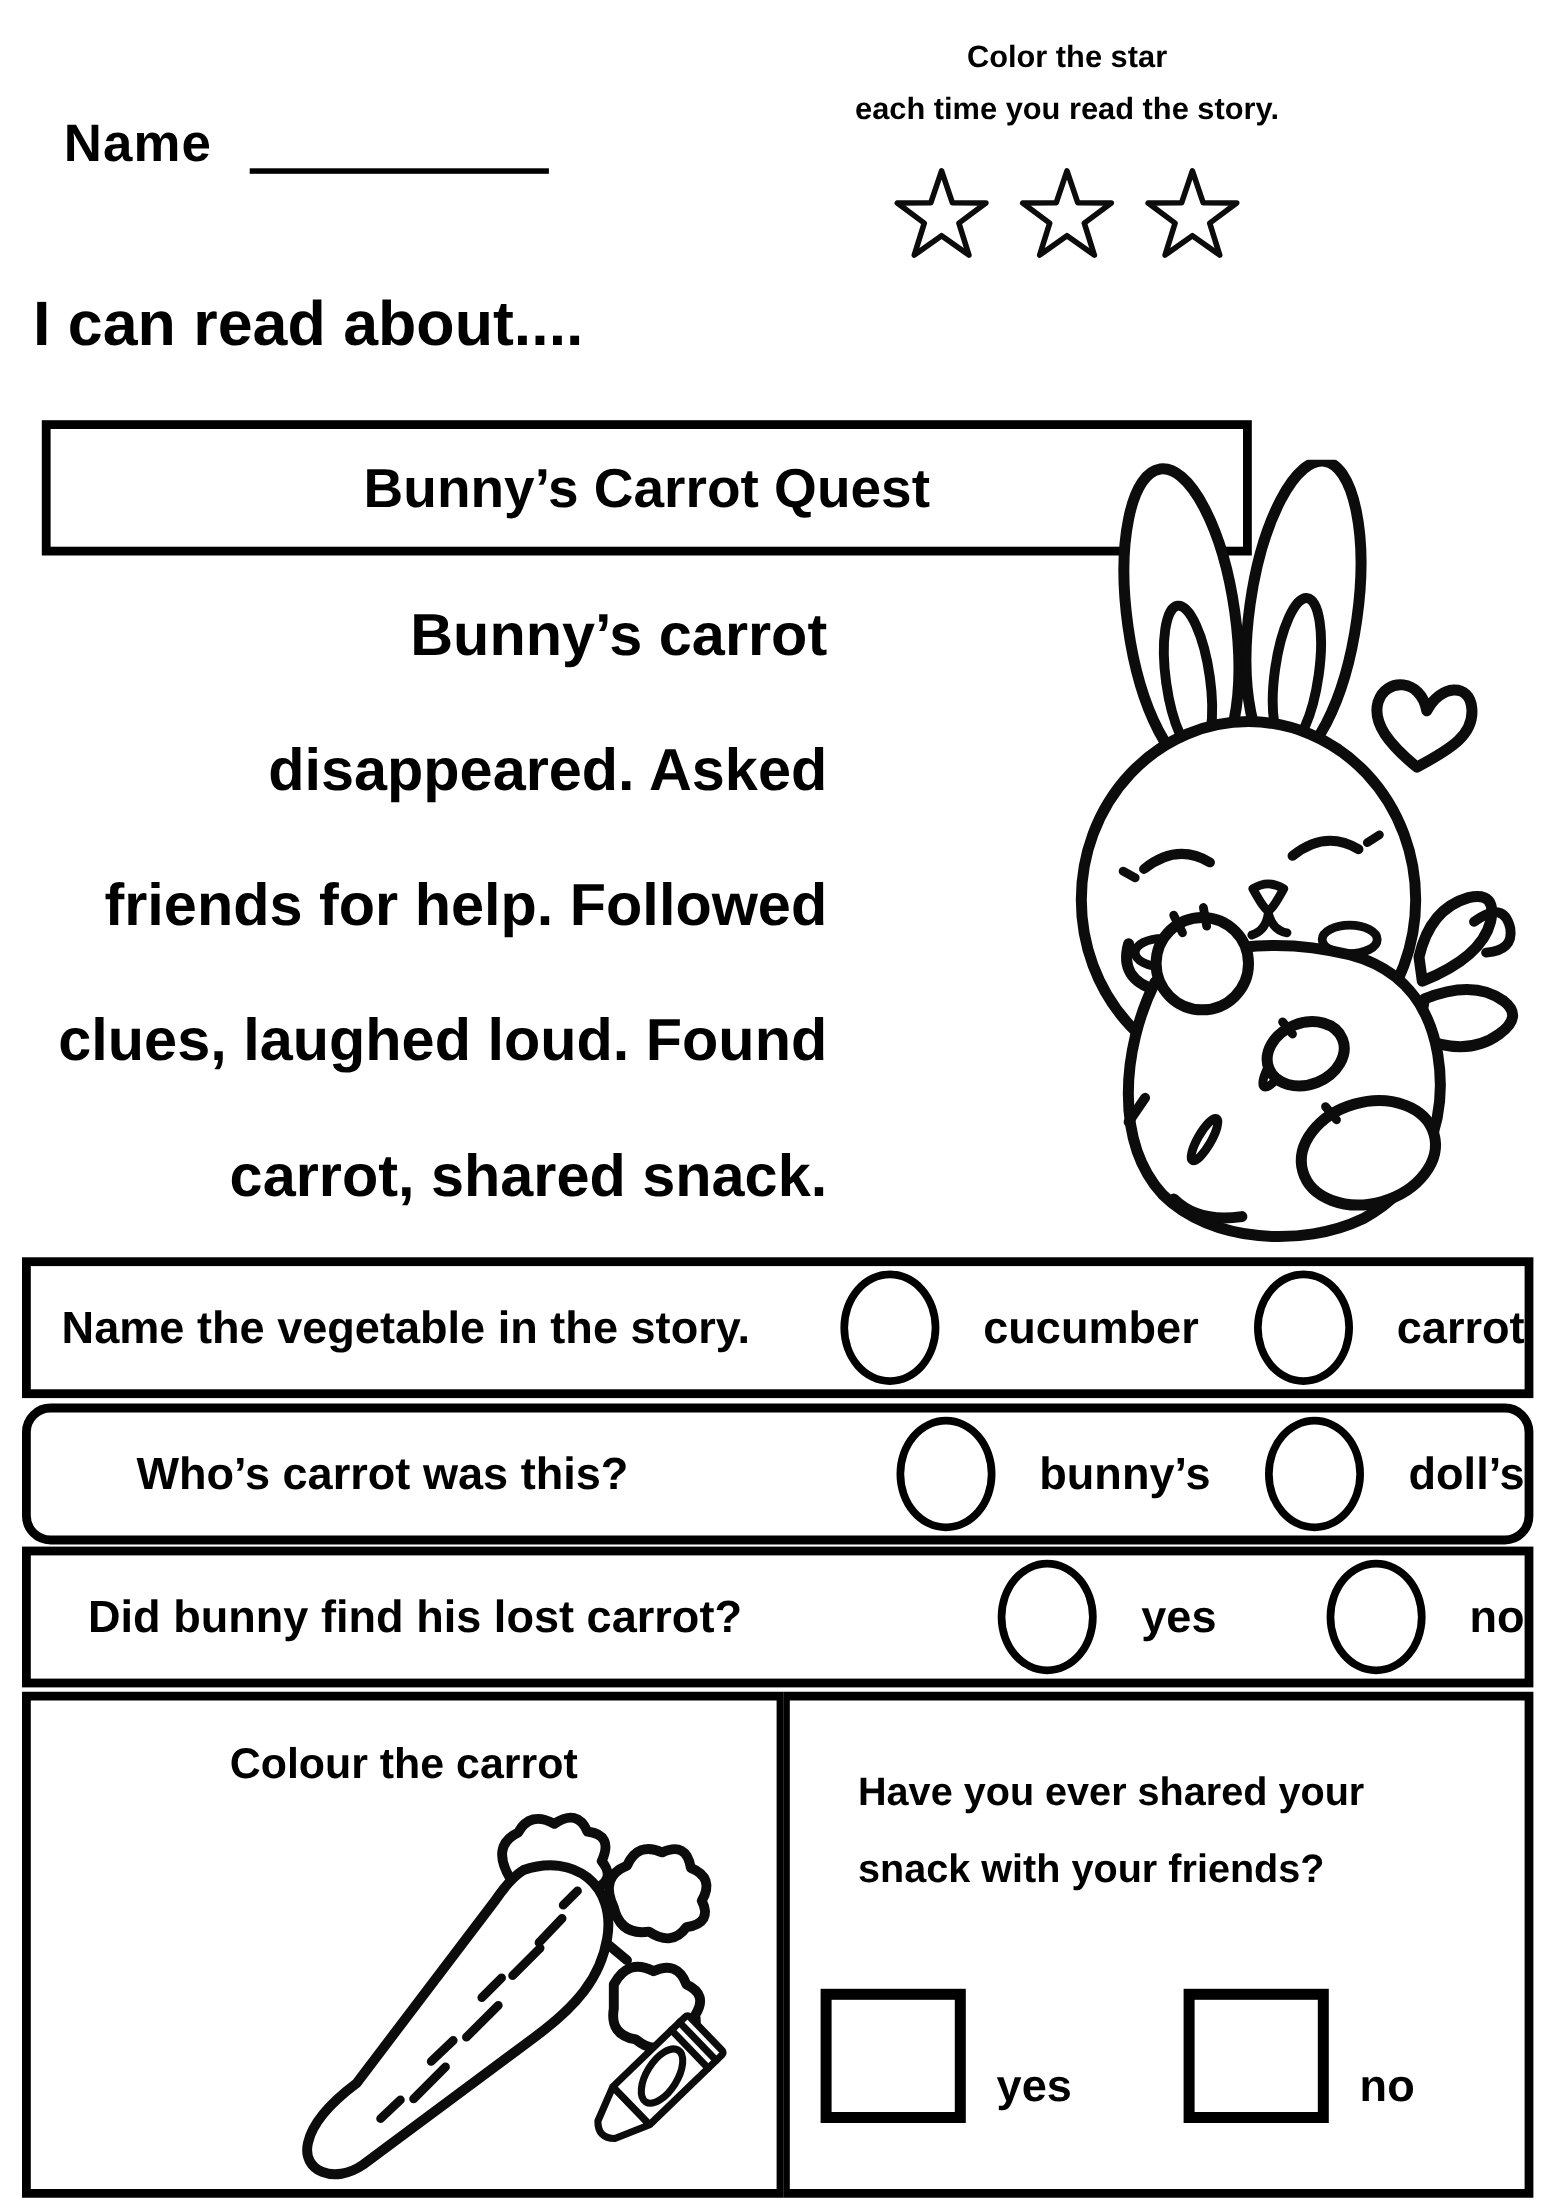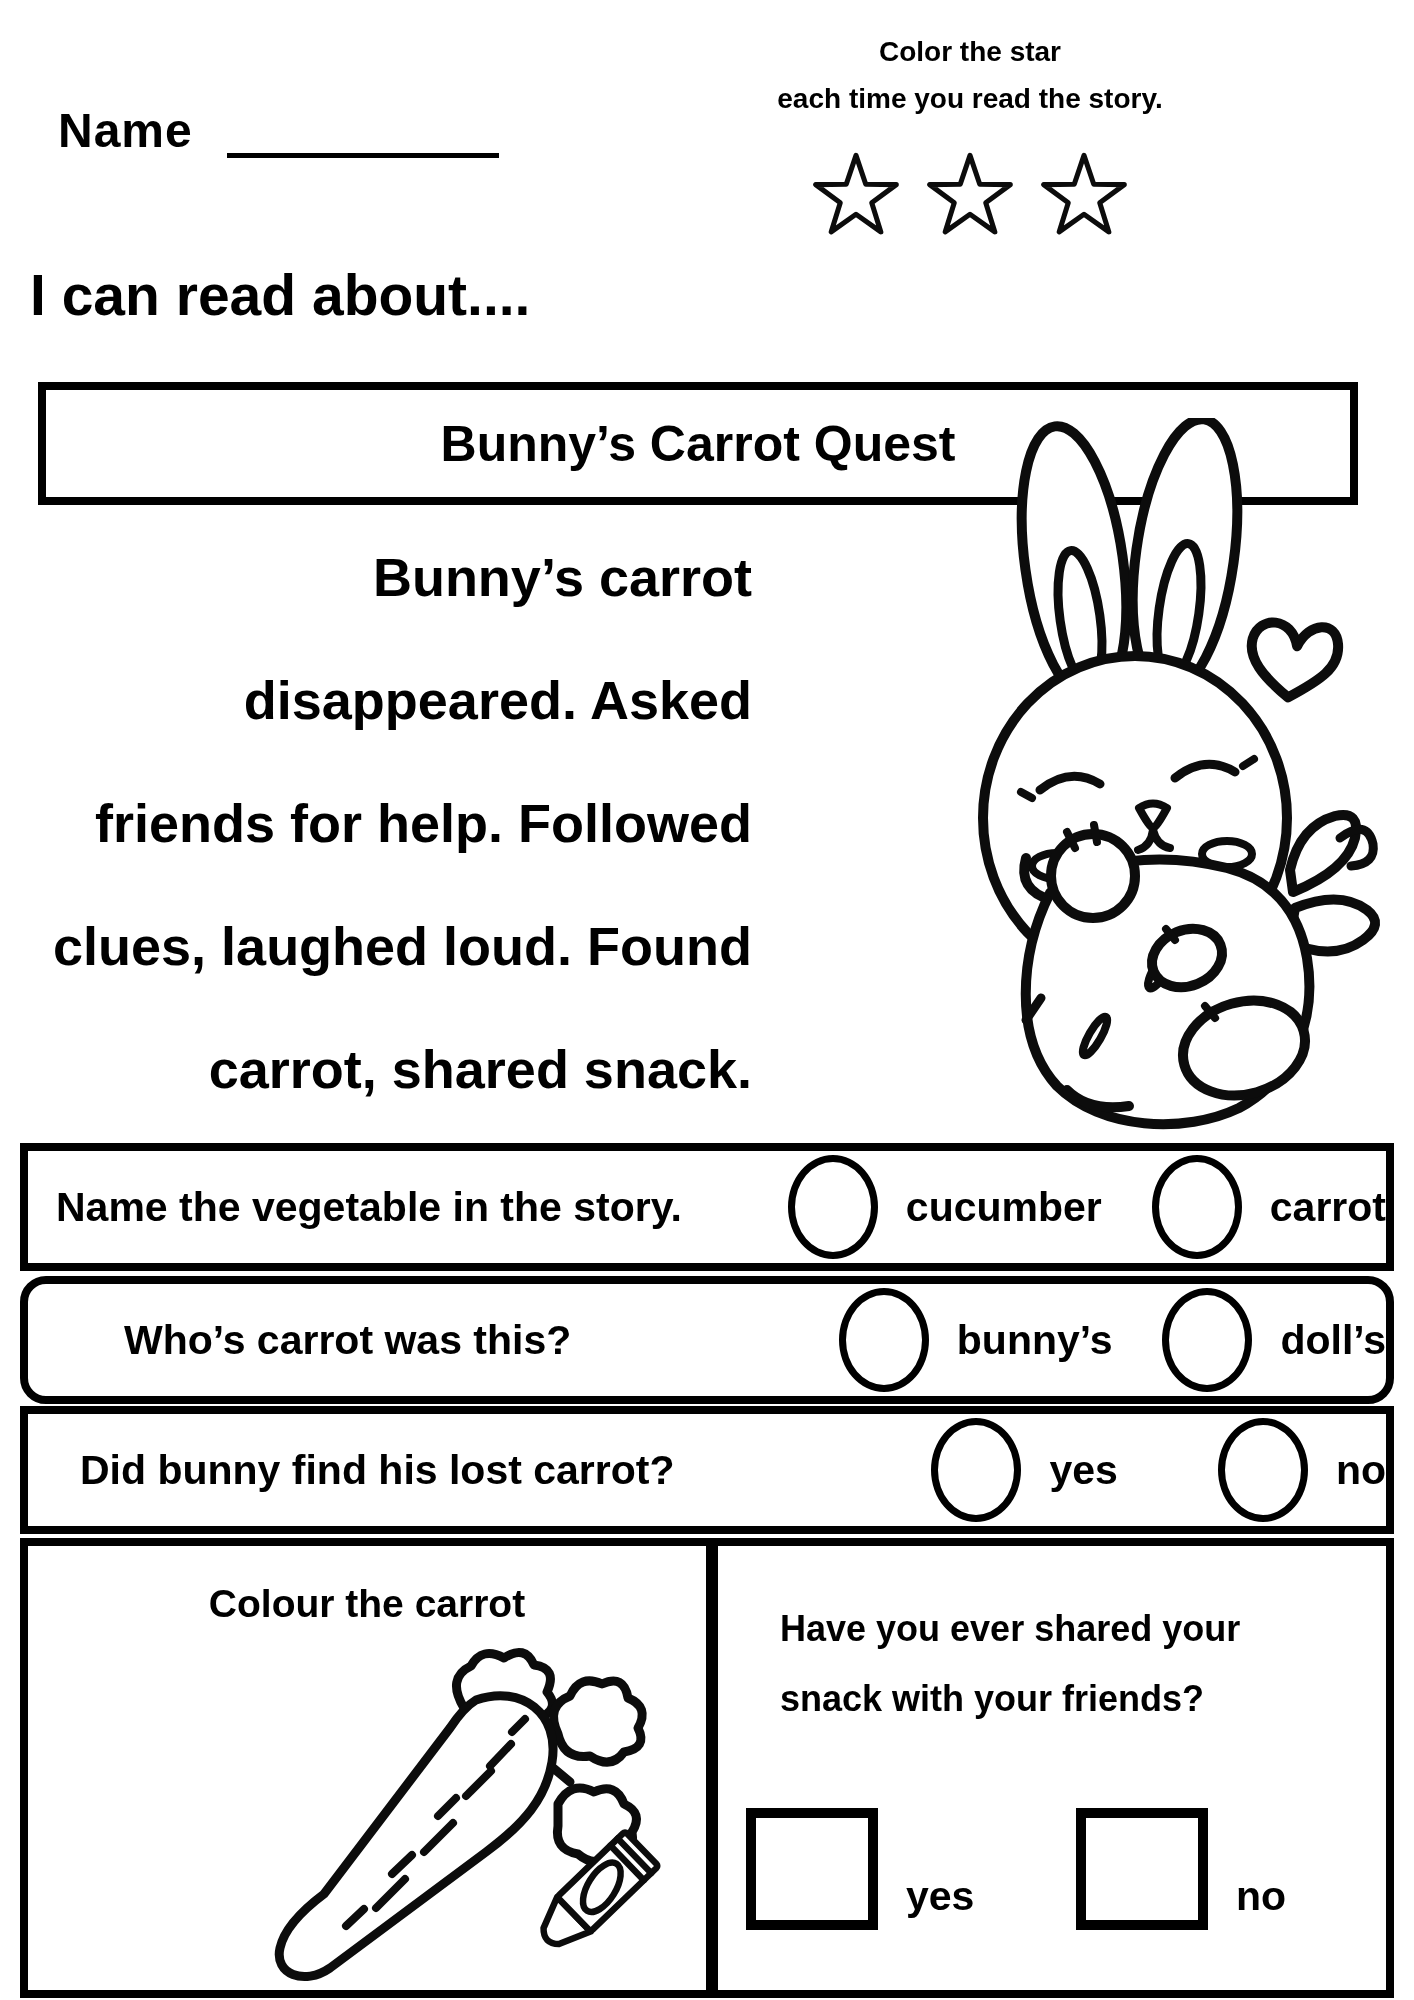--- a/index.html
+++ b/index.html
@@ -14,40 +14,40 @@
   .name-row { position:absolute; left:32px; top:100px; display:flex; align-items:flex-end; }
   .name-label { font-size:48px; letter-spacing:1px;margin-left:26px; }
   .name-line { width:272px; height:58px; border-bottom:5px solid #000; margin-left:34px; }
   .star-block { position:absolute; left:760px; top:28px; width:420px; text-align:center; }
   .star-line { font-size:28px; line-height:47px; }
   .stars { display:flex; justify-content:center; gap:22px; margin-top:26px; }
   .star-icon svg { display:block; }
   .read-about { position:absolute; left:30px; top:262px; font-size:57px; }
   
   .title-box {
-    position:absolute; left:38px; top:382px; width:1320px; height:123px;
+    position:absolute; left:38px; top:382px; width:1100px; height:123px;
     border:8px solid #000; display:flex; align-items:center; justify-content:center;
     font-size:50px;
   }
   
   .story { position:absolute; left:0; top:516px; width:752px; text-align:right; }
   .story-line { font-size:54px; line-height:123px; white-space:nowrap; }
   .bunny-wrap { position:absolute; left:795px; top:418px; width:612px; height:715px; }
   
   .q-row {
     position:absolute; left:20px; width:1374px; height:128px;
     border:8px solid #000; display:flex; align-items:center;
   }
   .q-row-0 { top:1143px; padding-left:28px; }
   .q-row-1 { top:1276px; padding-left:96px;border-radius:26px; }
   .q-row-2 { top:1406px; padding-left:52px; }
   .q-text { font-size:41px; white-space:nowrap; }
   .q-options { margin-left:auto; display:flex; align-items:center; gap:50px; }
   .q-row-2 .q-options { gap:100px; }
-  .q-option { display:flex; align-items:center; gap:28px; }
+  .q-option { display:flex; align-items:center; gap:40px; }
   .q-circle { width:90px; height:104px; border:7px solid #000; border-radius:50%; background:#fff; flex:none; }
   .q-label { font-size:41px; white-space:nowrap; }
   
   .bottom { position:absolute; left:20px; top:1538px; width:1374px; height:460px; display:flex;justify-content:flex-end; }
   .cell { position:relative; border:8px solid #000; }
   .cell-left  { width:692px; border-right-width:6px; }
   .cell-right { flex:1; border-left-width:6px; }
   .cell-left-title { position:absolute; left:0; right:0; top:36px; text-align:center; font-size:39px; }
   .carrot-wrap { position:absolute; left:200px; top:98px; width:430px; height:340px; }
   .crayon-wrap { position:absolute; left:478px; top:252px; width:185px; height:185px; }

